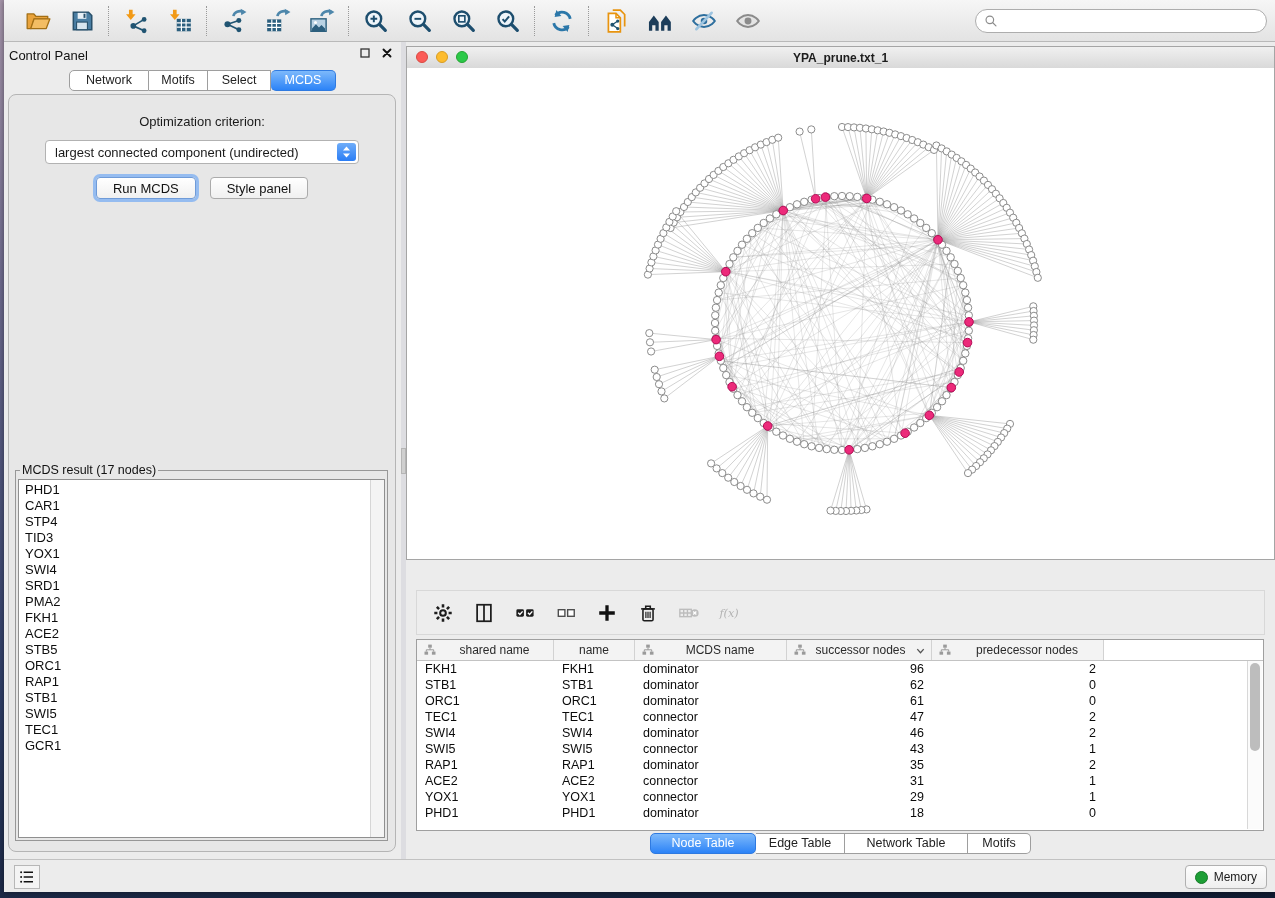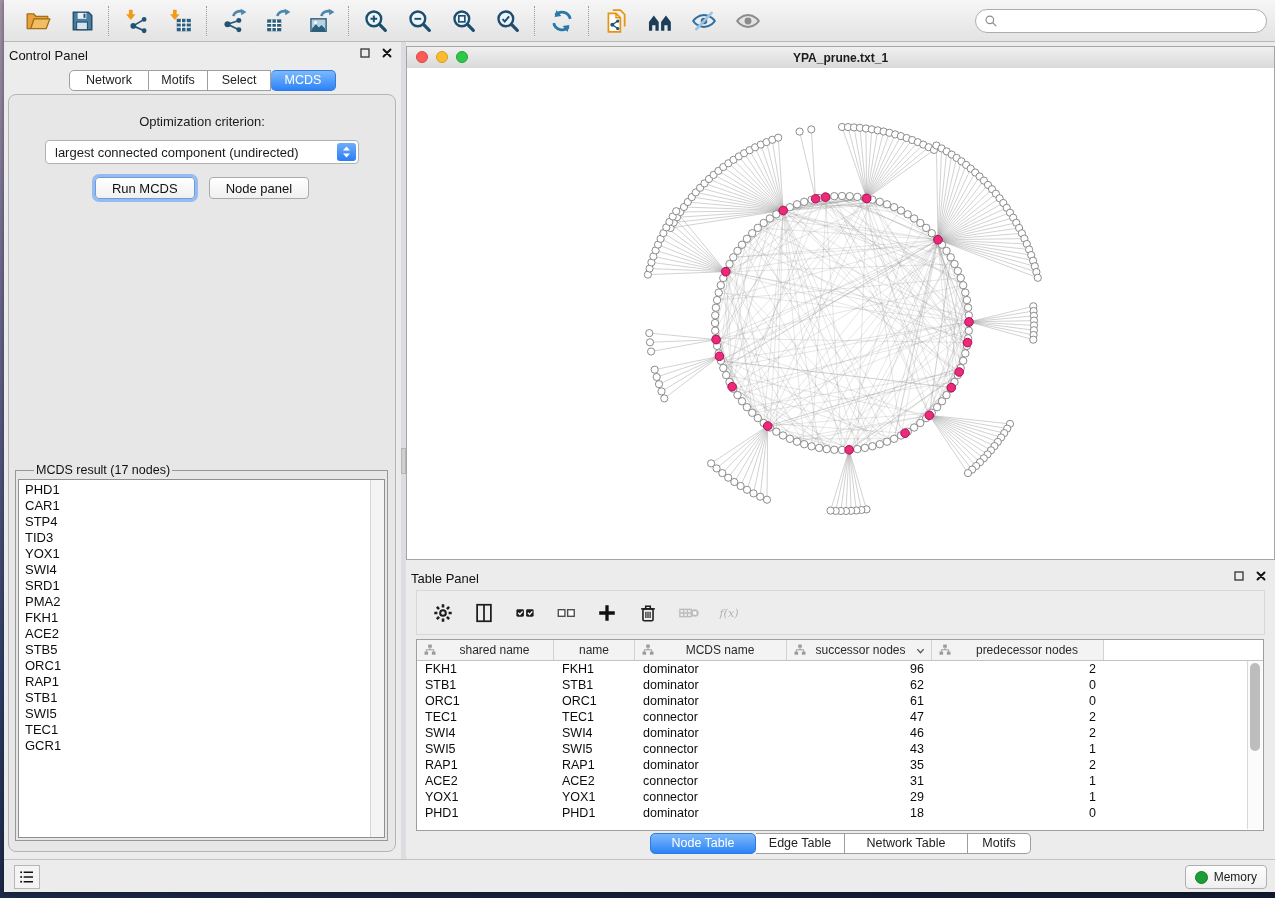--- a/index.html
+++ b/index.html
@@ -41,21 +41,21 @@
     display:flex;align-items:center;cursor:pointer;box-sizing:border-box;}
   .select .sel-label{flex:1;padding-left:9px;font-size:13px;white-space:nowrap;}
   .select .stepper{width:19px;height:18px;margin-right:2px;border-radius:3px;
     background:linear-gradient(#6fadf9,#2a7df5);display:flex;align-items:center;justify-content:center;}
   .btnrow{display:flex;justify-content:center;gap:14px;margin-top:13px;}
   .pushbtn{height:22px;padding:0 16px;background:linear-gradient(#ffffff,#f0f0f0);border:1px solid #ababab;
     border-radius:4px;font-size:13px;cursor:pointer;font-family:inherit;color:#111;}
   .pushbtn.focused{box-shadow:0 0 0 3px rgba(105,165,245,.65);border-color:#6f9bd8;}
   fieldset.mcds-box{position:absolute;left:6px;right:7px;top:368px;bottom:10px;margin:0;
     border:1px solid #979797;padding:2px;background:transparent;}
-  fieldset.mcds-box legend{font-size:12.5px;padding:0 2px;margin-left:16px;color:#111;}
+  fieldset.mcds-box legend{font-size:12.5px;padding:0 2px;margin-left:2px;color:#111;}
   .listbox{position:relative;width:100%;height:100%;background:#fff;border:1px solid #8f8f8f;box-sizing:border-box;overflow:hidden;}
   .listbox .scrolltrack{position:absolute;top:0;right:0;bottom:0;width:13px;background:#f4f4f4;border-left:1px solid #d6d6d6;}
   .mcds-item{font-size:13px;line-height:16px;padding-left:6px;color:#0d0d0d;}
   .v-splitter{position:absolute;left:397px;width:5px;top:0;bottom:0;background:#dddde1;cursor:col-resize;}
   .v-splitter .handle{position:absolute;left:0;right:0;top:406px;height:26px;background:#cfcfcf;border:1px solid #b5b5b5;box-sizing:border-box;}
   
   .right-region{position:absolute;left:402px;right:0;top:0;bottom:0;}
   .network-window{position:absolute;left:0;right:0;top:4px;height:514px;background:#fff;
     border:1px solid #a5a5a5;box-sizing:border-box;}
   .net-titlebar{position:relative;height:21px;background:linear-gradient(#f0f0f0,#d9d9d9);
@@ -297,21 +297,21 @@
           <span class="sel-label">largest connected component (undirected)</span>
           <span class="stepper">
             <svg width="11" height="14" viewBox="0 0 11 14">
                   <path d="M2 5.4L5.5 1.6 9 5.4z" fill="#fff"></path>
                   <path d="M2 8.6L5.5 12.4 9 8.6z" fill="#fff"></path>
                 </svg>
           </span>
         </div>
         <div class="btnrow">
           <button class="pushbtn focused">Run MCDS</button>
-          <button class="pushbtn">Node panel</button>
+          <button class="pushbtn">Style panel</button>
         </div>
         <fieldset class="mcds-box">
           <legend>MCDS result (17 nodes)</legend>
           <div class="listbox">
             <div id="mcds-list" style="padding-top:2px;">
                   <div class="mcds-item">PHD1</div>
                   <div class="mcds-item">CAR1</div>
                   <div class="mcds-item">STP4</div>
                   <div class="mcds-item">TID3</div>
                   <div class="mcds-item">YOX1</div>
@@ -977,35 +977,20 @@
                   <circle cx="312.4" cy="288.3" r="4.3"></circle>
                   <circle cx="309.1" cy="271.6" r="4.3"></circle>
                 </g>
               </svg>
         </div>
       </div>
 
       <div class="h-splitter"></div>
 
       <div class="table-panel">
-        <div class="panel-titlebar">
-          <span class="panel-title">Table Panel</span>
-          <span class="panel-winbtns">
-            <span class="panel-winbtn">
-                  <svg width="10" height="10" viewBox="0 0 10 10">
-                    <rect x="1" y="1" width="8" height="8" fill="none" stroke="#333" stroke-width="1.3"></rect>
-                  </svg>
-                </span>
-            <span class="panel-winbtn">
-                  <svg width="10" height="10" viewBox="0 0 10 10">
-                    <path d="M1.5 1.5l7 7M8.5 1.5l-7 7" stroke="#111" stroke-width="1.9" stroke-linecap="round"></path>
-                  </svg>
-                </span>
-          </span>
-        </div>
         <div class="tp-toolbar" id="tp-toolbar">
               <span class="tp-btn">
                 <svg width="22" height="22" viewBox="0 0 24 24">
                   <circle cx="12" cy="12" r="3.1" fill="none" stroke="#1d1d1d" stroke-width="2.2"></circle>
                   <g stroke="#1d1d1d" stroke-width="2.8">
                     <path d="M12 2.5v3.4M12 18.1v3.4M2.5 12h3.4M18.1 12h3.4M5.3 5.3l2.4 2.4M16.3 16.3l2.4 2.4M18.7 5.3l-2.4 2.4M7.7 16.3l-2.4 2.4"></path>
                   </g>
                 </svg>
               </span>
               <span class="tp-btn">

